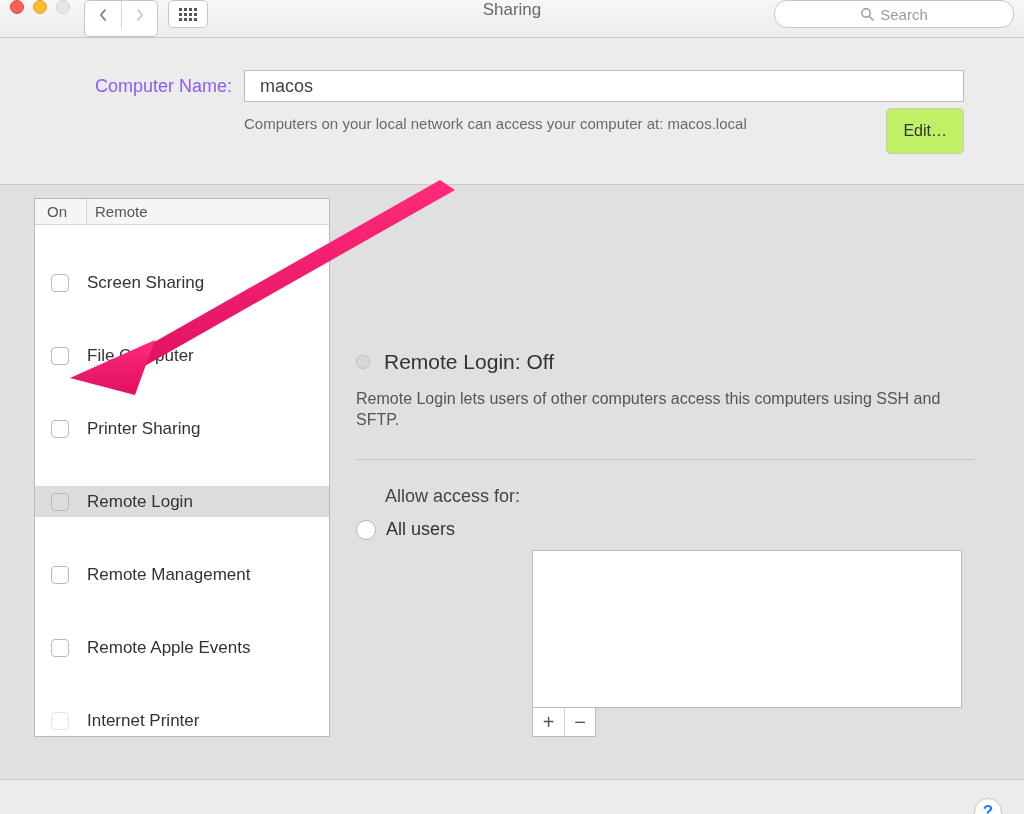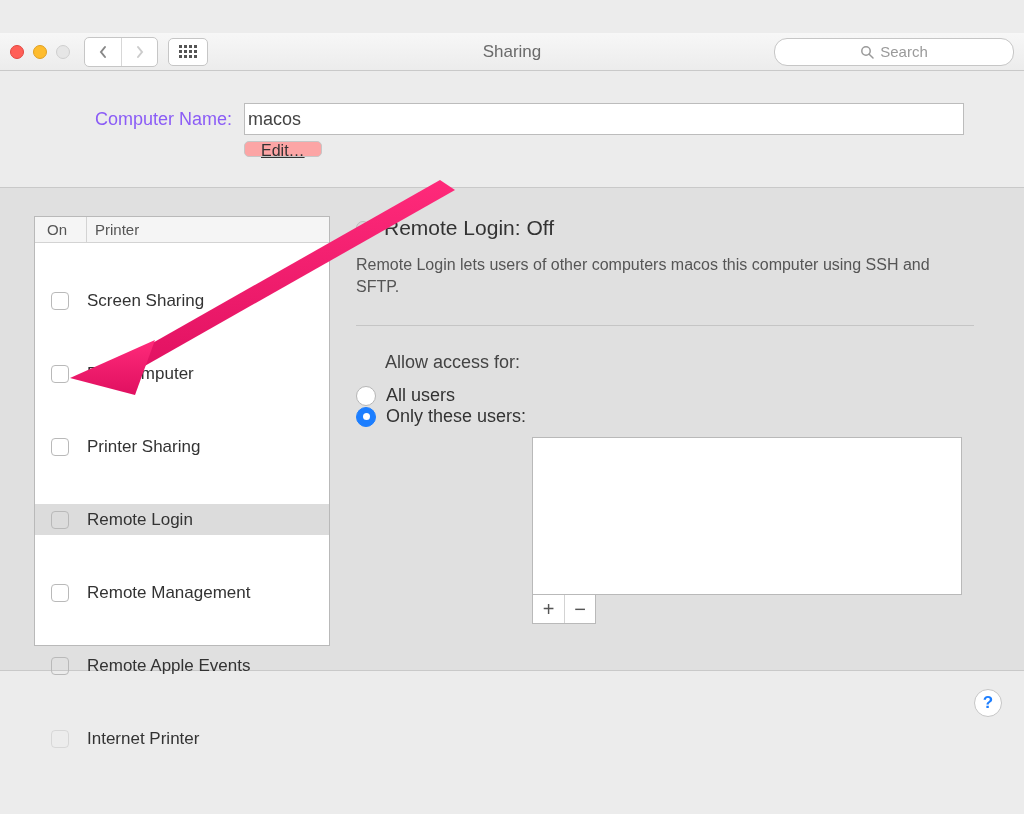--- a/index.html
+++ b/index.html
@@ -11,24 +11,22 @@
     overflow: hidden;
     font-size: 17px;
     color: #333;
   }
   
   .toolbar {
     height: 38px;
     background: linear-gradient(#f7f7f7, #ececec);
     border-bottom: 1px solid #c9c9c9;
     display: flex;
-    align-items: center;
     padding: 0 10px;
     position: relative;
-    margin-top: 33px;
   }
   .traffic { display: flex; gap: 9px; margin-right: 14px; }
   .tl-dot { width: 14px; height: 14px; border-radius: 50%; }
   .tl-red { background: #ff5f57; border: 1px solid #e24640; }
   .tl-yellow { background: #febc2e; border: 1px solid #dfa023; }
   .tl-grey { background: #e6e6e6; border: 1px solid #cfcfcf; }
   .navseg {
     display: flex;
     border: 1px solid #c6c6c6;
     border-radius: 5px;
@@ -70,41 +68,42 @@
     color: #9a9a9a; font-size: 15px; gap: 6px;
   }
   
   .head-region {
     padding: 32px 60px 28px 60px;
   }
   .name-row { display: flex; align-items: center; gap: 12px; margin-bottom: 6px; }
   .name-label { width: 172px; text-align: right; color: #8b5cf6; font-size: 18px; }
   .name-input {
     flex: 1; height: 32px; border: 1px solid #bcbcbc;
-    background: #fff; padding: 0 3px; font-size: 18px; color: #444;
+    background: #fff; padding: 0 15px; font-size: 18px; color: #444;
     display: flex; align-items: center;
   }
   .desc-row { display: flex; align-items: flex-start; gap: 12px; }
   .desc-spacer { width: 172px; }
   .desc-text { flex: 1; font-size: 15px; color: #6a6a6a; line-height: 1.35; padding-top: 6px; }
   .edit-btn {
-    height: 16px; padding: 0 16px; background: #fca5a5;
+    height: 46px; padding: 0 16px; background: #bef264;
     border: 1px solid #c6c6c6; border-radius: 5px;
     font-size: 16px; color: #333; cursor: pointer;
-    align-self: flex-end; margin-bottom: 2px; text-decoration: underline;
+    align-self: flex-end; margin-bottom: 2px;
   }
   
   .main-area {
     background: #e0e0e0;
     border-top: 1px solid #c9c9c9;
     border-bottom: 1px solid #c9c9c9;
-    padding: 28px 24px 24px 34px;
+    padding: 28px 24px 42px 34px;
     display: flex;
     gap: 26px;
-    height: 484px;
+    height: 596px;
+    align-items: flex-end;
   }
   .service-list {
     width: 296px;
     border: 1px solid #b9b9b9;
     background: #fff;
   }
   .sl-header {
     display: flex;
     background: #f5f5f5;
     border-bottom: 1px solid #d3d3d3;
@@ -243,29 +242,30 @@
 
 <div class="head-region">
   <div class="name-row">
     <div class="name-label">Computer Name:</div>
     <div class="name-input">
       <span>macos</span>
     </div>
   </div>
   <div class="desc-row">
     <div class="desc-spacer"></div>
+    <div class="desc-text">Computers on your local network can access your computer at: macos.local</div>
     <button class="edit-btn">Edit…</button>
   </div>
 </div>
 
 <div class="main-area">
   <div class="service-list">
     <div class="sl-header">
       <div class="sl-col-on">On</div>
-      <div class="sl-col-svc">Printer</div>
+      <div class="sl-col-svc">Remote</div>
     </div>
     <div id="service-rows">
         <div class="sl-row">
           <div class="cb"></div>
           <div class="lbl">Screen Sharing</div>
         </div>
         <div class="sl-row">
           <div class="cb"></div>
           <div class="lbl">File Computer</div>
         </div>
@@ -290,33 +290,29 @@
           <div class="lbl">Internet Printer</div>
         </div>
       </div>
   </div>
 
   <div class="detail">
     <div class="status-row">
       <div class="status-circle"></div>
       <div class="status-text">Remote Login: Off</div>
     </div>
-    <div class="status-desc">Remote Login lets users of other computers macos this computer using SSH and SFTP.</div>
+    <div class="status-desc">Remote Login lets users of other computers access this computers using SSH and SFTP.</div>
 
     <div class="allow">
       <div class="allow-row">
         <div class="allow-label">Allow access for:</div>
         <div class="allow-opts">
           <div class="radio-row">
             <div class="radio"></div>
             <span>All users</span>
-          </div>
-          <div class="radio-row">
-            <div class="radio sel"></div>
-            <span>Only these users:</span>
           </div>
         </div>
       </div>
       <div class="user-box"></div>
       <div class="pm-row">
         <div class="pm-btn">
             <span>+</span>
           </div>
         <div class="pm-btn">
             <span>−</span>

